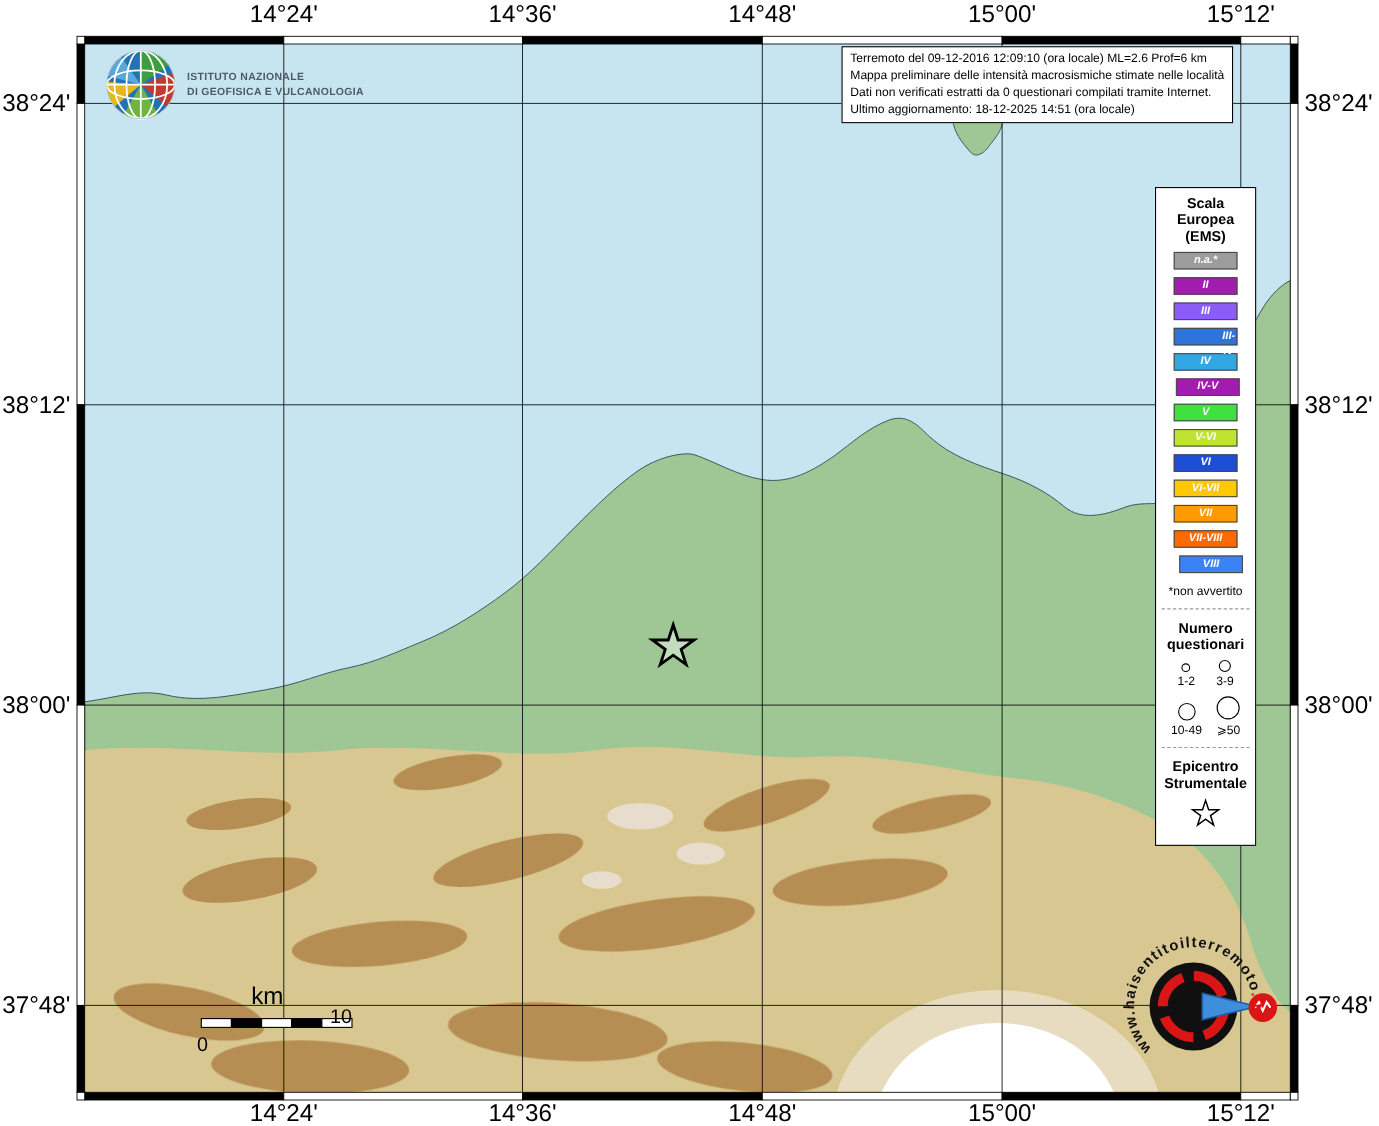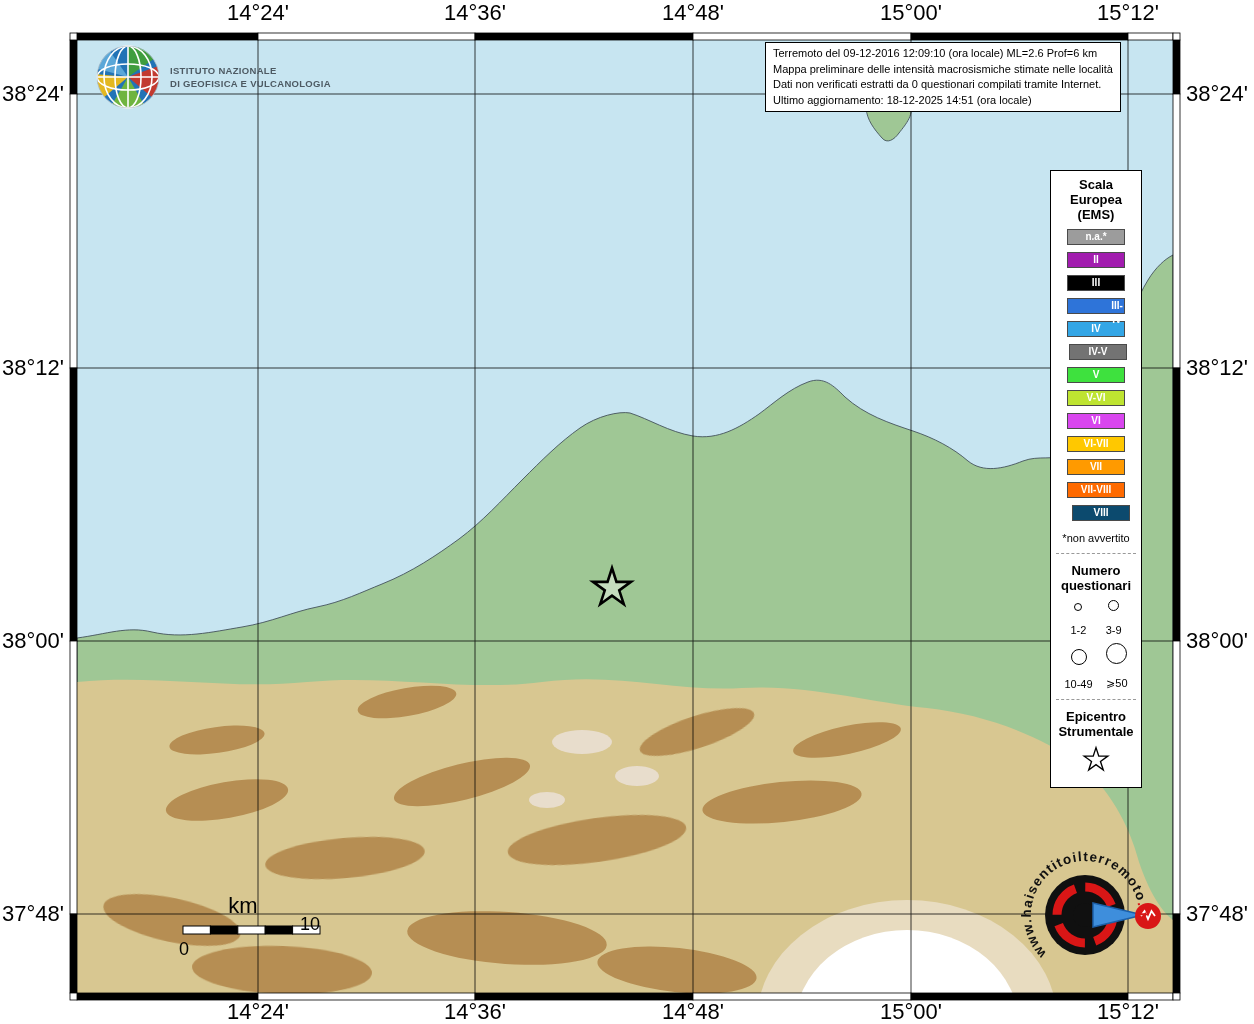--- a/index.html
+++ b/index.html
@@ -34,26 +34,26 @@
 
   .legend {
     left: 1050px; top: 170px; width: 92px;
     background: #fff; border: 1px solid #000;
     text-align: center; padding: 6px 0 10px;
   }
   .legend-title { font-weight: bold; font-size: 13px; line-height: 15px; }
   .chip {
     width: 58px; height: 16px; margin: 7px auto 0;
     border: 1px solid #4a4a4a;
-    color: #fff; font-weight: bold; font-size: 10px; line-height: 14px;
+    color: #fff; font-weight: bold; font-size: 10px; line-height: 14px; font-style: italic;
   }
   .legend-foot { font-size: 11px; margin-top: 11px; }
   .legend-sep { border: 0; border-top: 1px dashed #999; margin: 9px 5px; }
   .q-row { display: flex; justify-content: space-evenly; align-items: flex-end; margin-top: 7px; }
-  .q-cell { display: flex; flex-direction: column; align-items: center; gap: 13px; font-size: 11px; }
+  .q-cell { display: flex; flex-direction: column; align-items: center; gap: 3px; font-size: 11px; }
   .circle { border: 1.5px solid #000; border-radius: 50%; background: #fff; display: inline-block; }
   .c1 { width: 8px;  height: 8px; }
   .c2 { width: 11px; height: 11px; }
   .c3 { width: 16px; height: 16px; }
   .c4 { width: 21px; height: 21px; }
   .legend-star { margin-top: 6px; }
 
   .scale-km  { left: 243px; top: 893px; font-size: 22px; transform: translateX(-50%); }
   .scale-num { font-size: 18px; transform: translateX(-50%); }
   .wm { left: 1005px; top: 838px; }
@@ -213,31 +213,31 @@
 
 <div class="overlay legend">
   <div class="legend-title">
     <div>Scala</div>
     <div>Europea</div>
     <div>(EMS)</div>
   </div>
 
   <div class="chip" style="background-color: rgb(156, 156, 156);">n.a.*</div>
   <div class="chip" style="background-color: #a21caf;">II</div>
-  <div class="chip" style="background-color: #000000;">III</div>
+  <div class="chip" style="background-color: #8b5cf6;">III</div>
   <div class="chip" style="background-color: rgb(46, 116, 217); padding-left: 42px;">III-IV</div>
   <div class="chip" style="background-color: rgb(51, 166, 230);">IV</div>
-  <div class="chip" style="background-color: #737373; margin-left: 18px;">IV-V</div>
+  <div class="chip" style="background-color: #a21caf; margin-left: 18px;">IV-V</div>
   <div class="chip" style="background-color: rgb(62, 225, 62);">V</div>
   <div class="chip" style="background-color: rgb(190, 228, 49);">V-VI</div>
-  <div class="chip" style="background-color: #d946ef;">VI</div>
+  <div class="chip" style="background-color: #1d4ed8;">VI</div>
   <div class="chip" style="background-color: rgb(255, 200, 0);">VI-VII</div>
   <div class="chip" style="background-color: rgb(255, 154, 0);">VII</div>
   <div class="chip" style="background-color: rgb(255, 106, 0);">VII-VIII</div>
-  <div class="chip" style="background-color: #0c4a6e; margin-left: 21px;">VIII</div>
+  <div class="chip" style="background-color: #3b82f6; margin-left: 21px;">VIII</div>
 
   <div class="legend-foot">*non avvertito</div>
   <hr class="legend-sep">
 
   <div class="legend-title">
     <div>Numero</div>
     <div>questionari</div>
   </div>
   <div class="q-row">
     <div class="q-cell">

